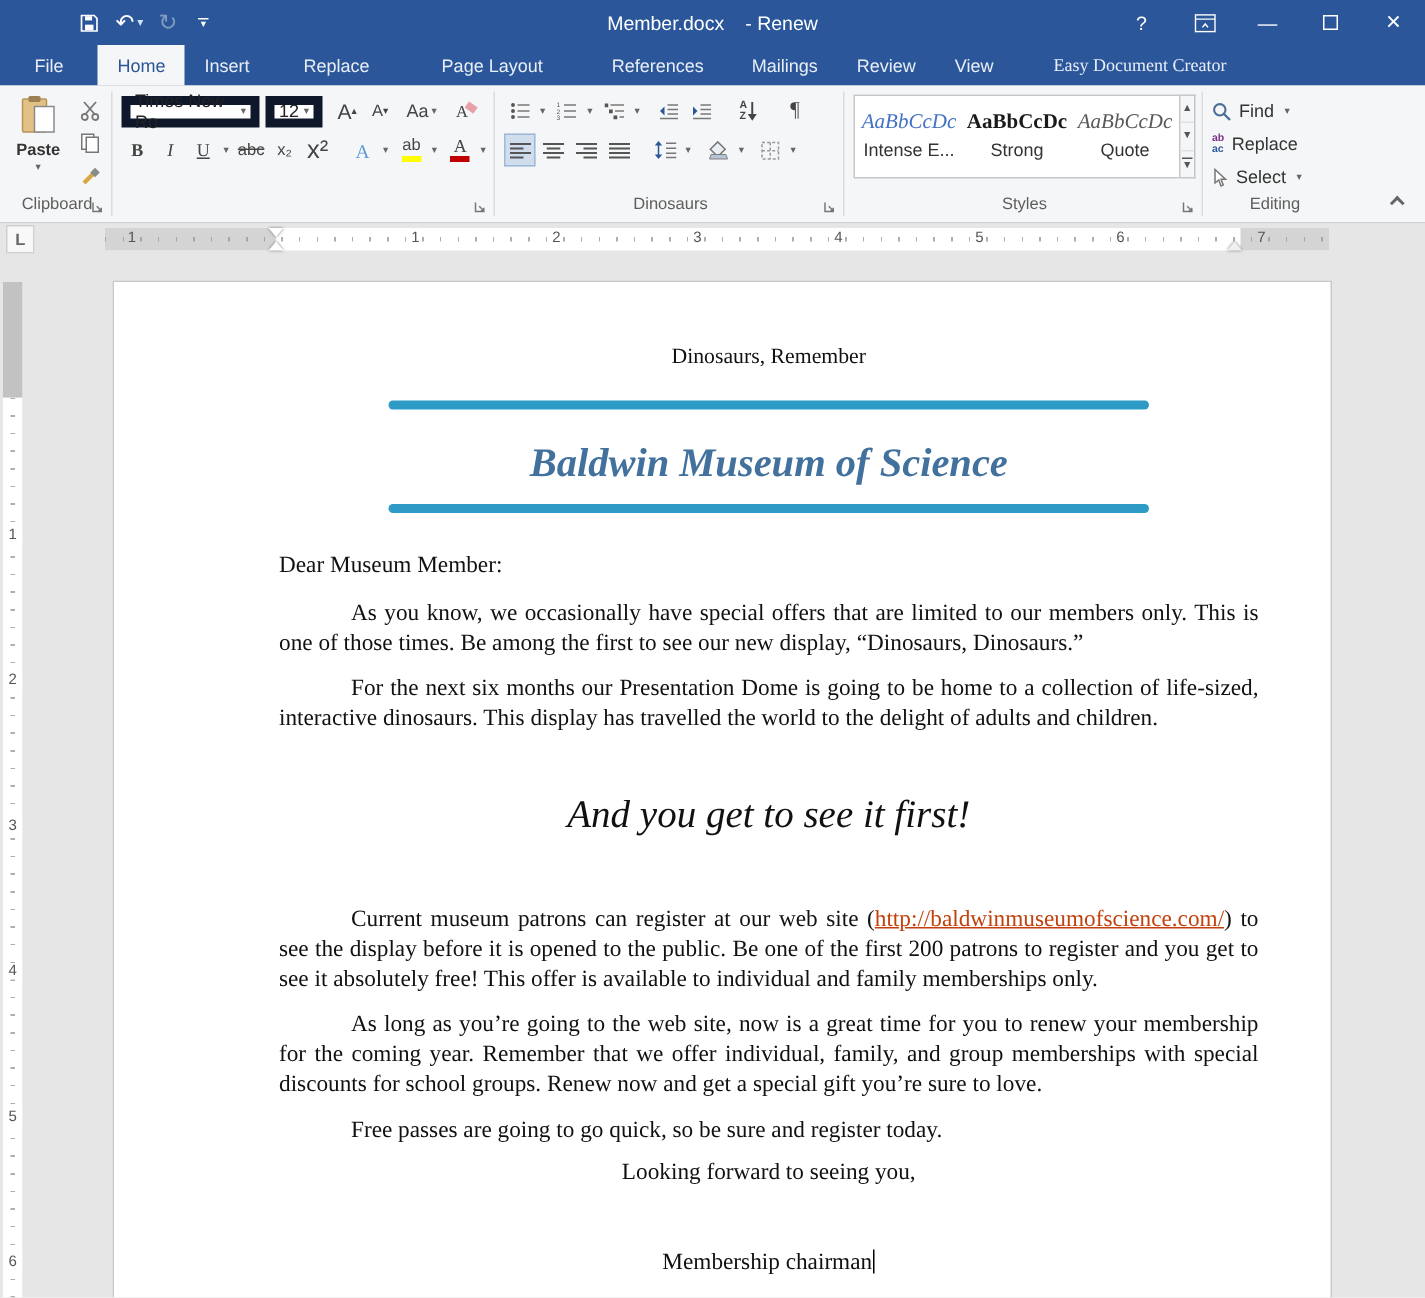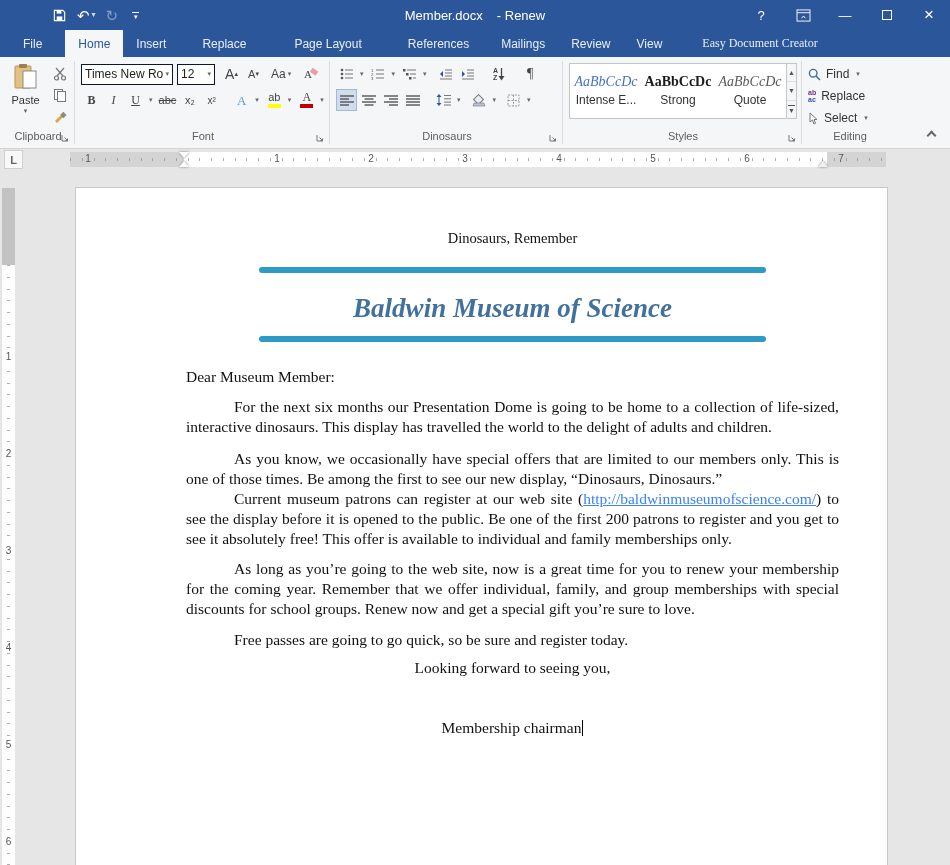--- a/index.html
+++ b/index.html
@@ -36,27 +36,27 @@
   .glabel { height:18px; text-align:center; font-size:11px; color:#5d5d5d; }
   .launcher { position:absolute; right:3px; bottom:4px; width:10px; height:10px; }
   .rbtn { display:inline-flex; align-items:center; justify-content:center; height:22px; min-width:21px; padding:0 1px; border:1px solid transparent; color:#444; font-size:12px; vertical-align:top; }
   .rbtn.active { background:#cfdded; border-color:#9fb9d8; }
   .dd { font-size:7px; color:#666; margin-left:2px; }
   .frow { display:flex; align-items:center; height:26px; gap:1px; }
 
   
   .clip-content { display:flex; }
   .paste-btn { width:42px; display:flex; flex-direction:column; align-items:center; padding-top:2px; }
-  .paste-btn .plabel { font-size:11px; color:#333; margin-top:3px; }
+  .paste-btn .plabel { font-size:11px; color:#333; margin-top:3px;font-weight:bold; }
   .paste-btn .dd { margin:1px 0 0 0; }
   .small-col { display:flex; flex-direction:column; gap:3px; margin-left:4px; padding-top:4px; }
   .small-col .rbtn { height:18px; }
 
   
-  .combo { display:flex; align-items:center; background:#fff; border:1px solid #0f172a; height:21px; font-size:12px; color:#222; padding:0 3px; }
+  .combo { display:flex; align-items:center; background:#fff; border:6px solid #0f172a; height:21px; font-size:12px; color:#222; padding:0 3px; }
   .combo .dd { margin-left:auto; }
   .combo.name { width:92px; }
   .combo.size { width:38px; margin-left:3px; }
   .glyph-serif { font-family:"Liberation Serif","DejaVu Serif",serif; }
   .u-line { text-decoration:underline; }
   .strike { text-decoration:line-through; }
   .colorbar { position:relative; display:inline-flex; flex-direction:column; align-items:center; line-height:11px; }
   .colorbar .bar { width:13px; height:4px; margin-top:1px; }
 
   
@@ -114,21 +114,21 @@
   .doc-title { text-align:center; font-size:27px; line-height:30px; font-weight:bold; font-style:italic; color:#41719c; margin-top:20px; }
   .bar-bottom { margin-top:13px; }
   .salutation { margin-top:25px; }
   .para { margin-top:10px; text-align:justify; text-indent:48px; }
   .p1 { margin-top:12px; }
   .pull-quote { margin-top:37px; margin-bottom:44px; text-align:center; font-style:italic; font-size:26px; line-height:33px; }
   .p4 { margin-top:10px; }
   .p5 { margin-top:11px; text-align:left; }
   .closing { margin-top:8px; text-align:center; }
   .signature { margin-top:40px; text-align:center; }
-  .doclink { color:#3b82f6; text-decoration:underline; cursor:pointer; }
+  .doclink { color:#c2410c; text-decoration:underline; cursor:pointer; }
   .text-cursor { display:inline-block; width:1px; height:16px; background:#000; vertical-align:-3px; margin-left:1px; }
 </style>
 </head>
 <body>
 
 <div class="app">
 
   <div class="titlebar">
     <div class="qat">
       <div class="qat-btn">
@@ -276,40 +276,39 @@
           <span class="rbtn glyph-serif u-line">
               <span>U</span>
             </span>
             <span class="dd">▾</span>
           <span class="rbtn strike" style="font-size:11px;margin-left:3px;">
               <span>abc</span>
             </span>
           <span class="rbtn" style="font-size:11px;">
               <span>x₂</span>
             </span>
-          <span class="rbtn" style="font-size:10px;">
+          <span class="rbtn" style="font-size:17px;">
               <span>x²</span>
             </span>
           <span class="rbtn colorbar" style="margin-left:8px;">
               <span class="glyph-serif" style="color:#5b9bd5;font-size:13px;">A</span>
             </span>
             <span class="dd">▾</span>
           <span class="rbtn colorbar" style="margin-left:4px;">
               <span style="font-size:11px;">ab</span>
               <span class="bar" style="background:#ffff00;"></span>
             </span>
             <span class="dd">▾</span>
           <span class="rbtn colorbar" style="margin-left:4px;">
               <span class="glyph-serif" style="font-size:12px;">A</span>
               <span class="bar" style="background:#c00000;"></span>
             </span>
             <span class="dd">▾</span>
         </div>
       </div>
-      <div class="glabel">Font</div>
       <span class="launcher">
         <svg class="isvg" width="9" height="9" viewBox="0 0 9 9">
             <path d="M1 1 v6 h6" fill="none" stroke="#777"></path>
             <path d="M3.5 3.5 l3 3 M6.5 4.5 v2 h-2" fill="none" stroke="#777"></path>
           </svg>
       </span>
     </div>
     <div class="gsep"></div>
 
     <div class="rgroup" style="width:232px;">
@@ -557,22 +556,23 @@
     <span class="vn" style="top:666px;">6</span>
   </div>
 
   <div class="docarea">
     <div class="page">
       <div class="h-small">Dinosaurs, Remember</div>
       <div class="accent-bar bar-top"></div>
       <div class="doc-title">Baldwin Museum of Science</div>
       <div class="accent-bar bar-bottom"></div>
       <div class="salutation">Dear Museum Member:</div>
+      <div class="para p1">As you know, we occasionally have special offers that are limited to our members only. This is one of those times. Be among the first to see our new display, “Dinosaurs, Dinosaurs.”</div>
       <div class="para">For the next six months our Presentation Dome is going to be home to a collection of life-sized, interactive dinosaurs. This display has travelled the world to the delight of adults and children.</div>
-      <div class="para p1">As you know, we occasionally have special offers that are limited to our members only. This is one of those times. Be among the first to see our new display, “Dinosaurs, Dinosaurs.”</div>
+      <div class="pull-quote">And you get to see it first!</div>
       <div class="para" style="margin-top:0;"><span>Current museum patrons can register at our web site (</span><span class="doclink">http://baldwinmuseumofscience.com/</span><span>) to see the display before it is opened to the public. Be one of the first 200 patrons to register and you get to see it absolutely free! This offer is available to individual and family memberships only.</span></div>
       <div class="para p4">As long as you’re going to the web site, now is a great time for you to renew your membership for the coming year. Remember that we offer individual, family, and group memberships with special discounts for school groups. Renew now and get a special gift you’re sure to love.</div>
       <div class="para p5">Free passes are going to go quick, so be sure and register today.</div>
       <div class="closing">Looking forward to seeing you,</div>
       <div class="signature"><span>Membership chairman</span><span class="text-cursor"></span></div>
     </div>
   </div>
 
 </div>
 

